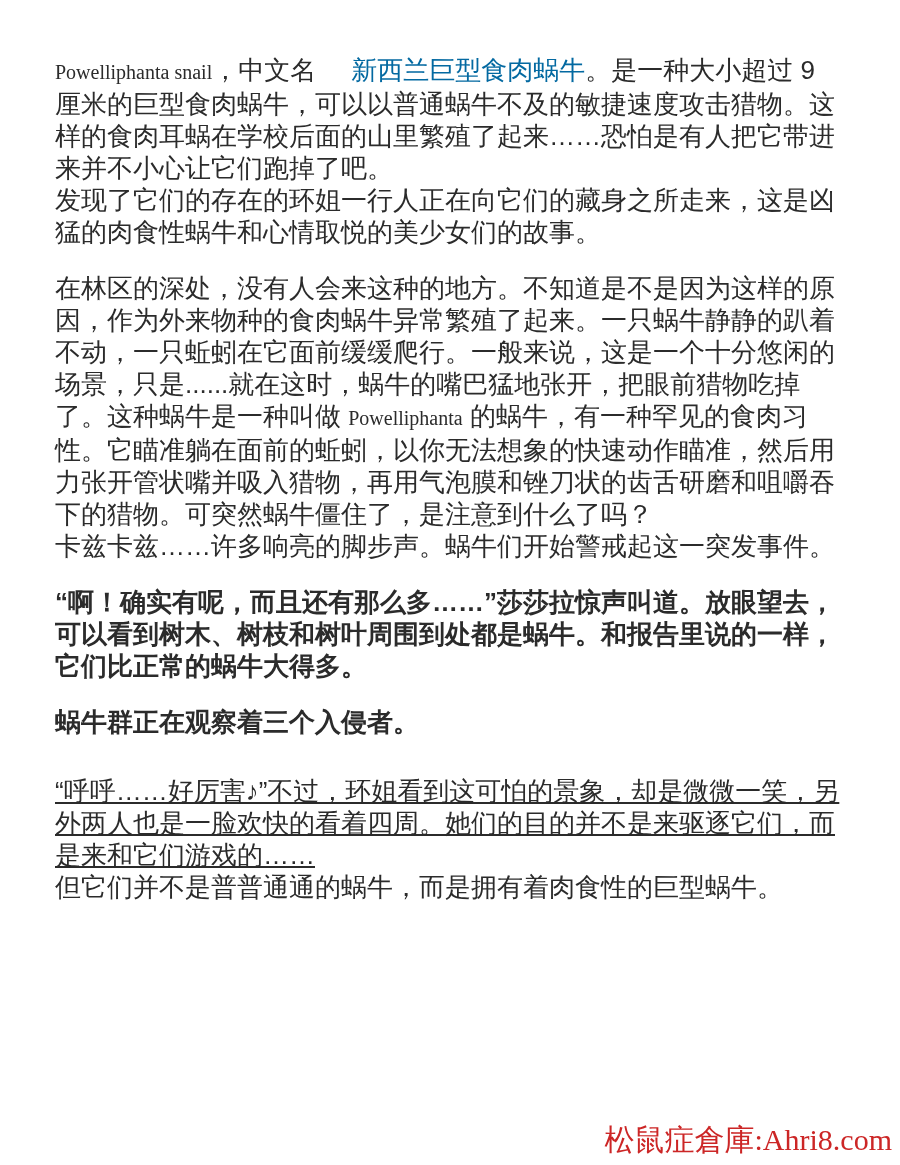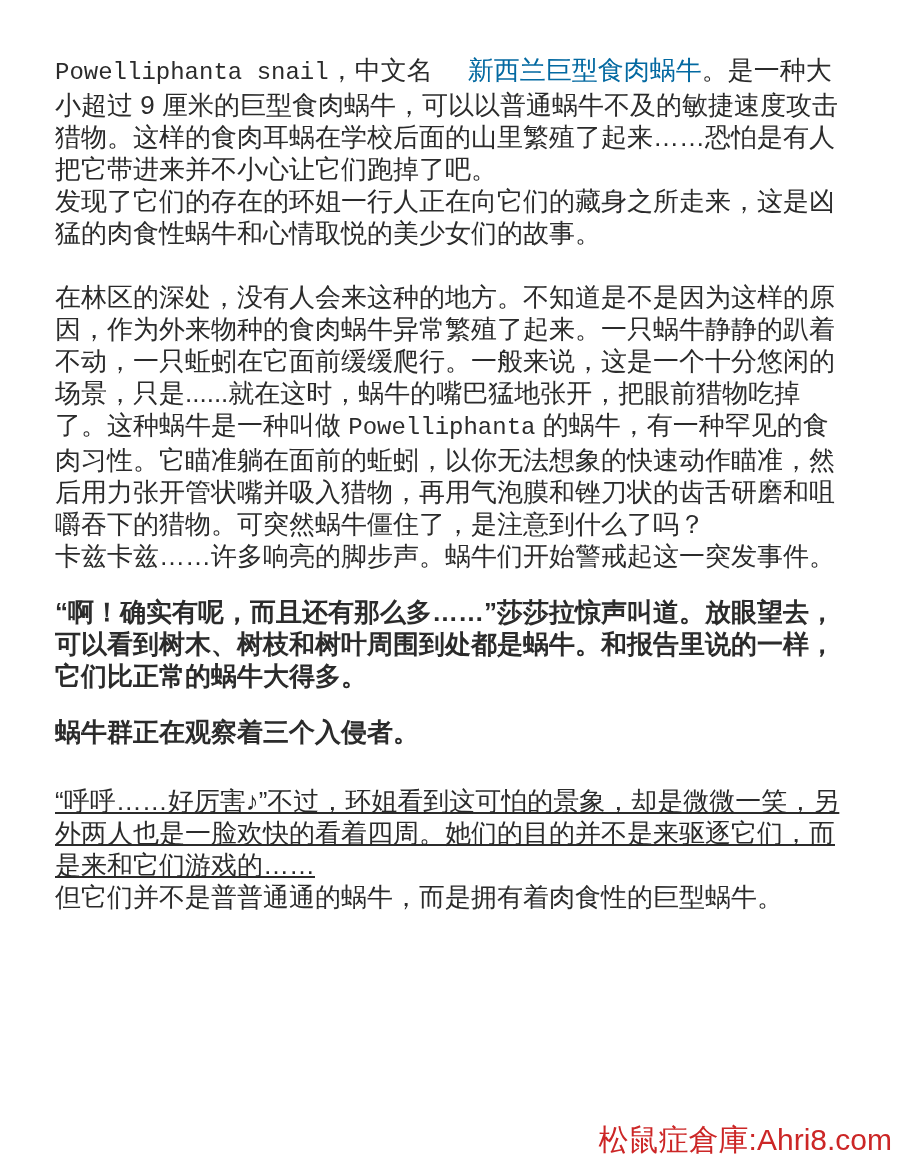--- a/index.html
+++ b/index.html
@@ -24,40 +24,40 @@
     line-height: 32px;
     color: #2b2b2b;
     text-align: left;
     letter-spacing: 0;
   }
   .para {
     margin: 0;
     padding: 0;
   }
   
-  .gap-line { margin-top: 32px; }
+  .gap-line { margin-top: 24px; }
   
   .gap-sm { }
   
   .gap-md { margin-top: 24px; font-weight: bold; }
   
   .gap-xl { margin-top: 37px; text-decoration: underline; }
   .latin {
-    font-family: Liberation Mono, monospace;
-    font-size: 24px;
+    font-family: Liberation Serif, serif;
+    font-size: 20px;
   }
   .term {
     color: #0369a1;
     margin-left: 35px;
   }
   .watermark {
     position: absolute;
     right: 8px;
     bottom: 8px;
-    font-family: Liberation Sans, sans-serif;
+    font-family: Liberation Serif, serif;
     font-size: 30px;
     line-height: 34px;
     color: #cc2626;
   }
 </style>
 </head>
 <body>
 
 <div class="page">
   <div class="article">

